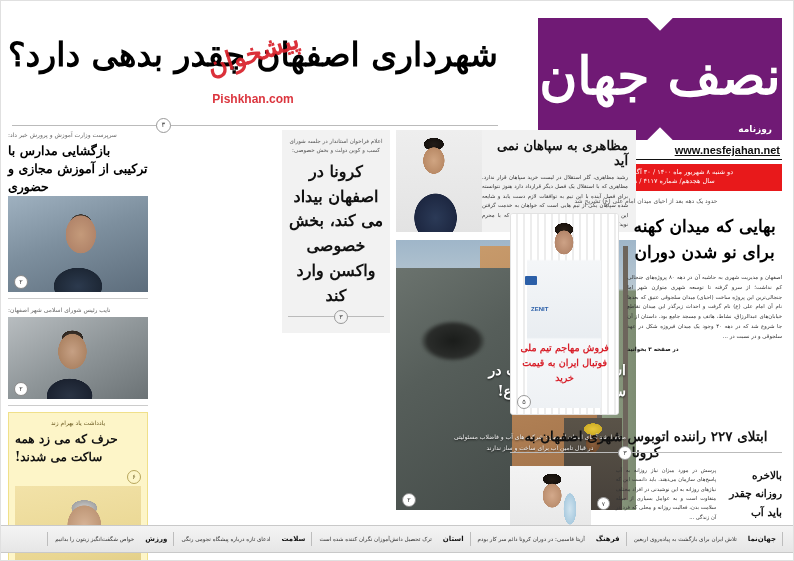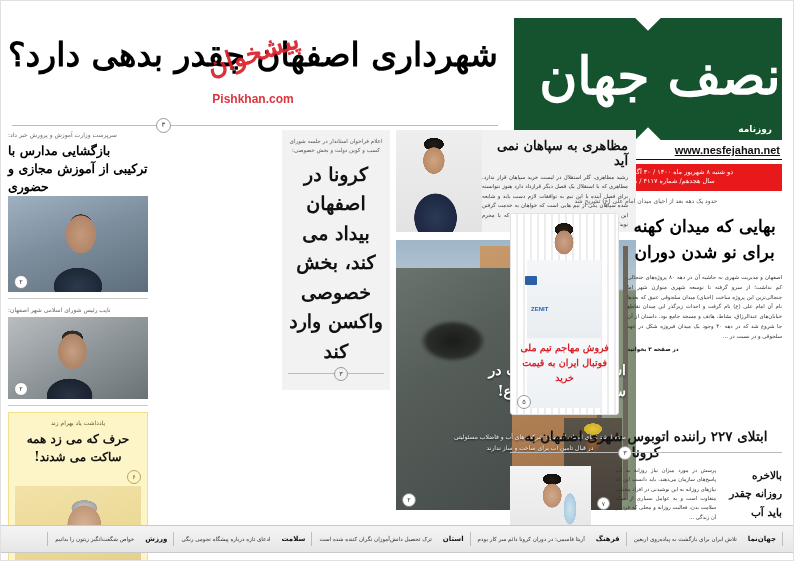--- a/index.html
+++ b/index.html
@@ -13,22 +13,22 @@
   }
   .page{position:relative;width:794px;height:561px;background:#fff;}
 
   
   .masthead{
     position:absolute;top:18px;right:12px;width:272px;height:180px;
   }
   .logo-box{
     position:relative;
     width:244px;height:122px;
-    background:#14532d;
-    display:flex;align-items:center;justify-content:center;padding-left:24px;
+    background:#701a75;
+    display:flex;align-items:center;justify-content:center;
   }
   .logo-notch-t{
     position:absolute;top:-9px;left:50%;transform:translateX(-50%) rotate(45deg);
     width:18px;height:18px;background:#fff;
   }
   .logo-notch-b{
     position:absolute;bottom:-9px;left:50%;transform:translateX(-50%) rotate(45deg);
     width:18px;height:18px;background:#fff;
   }
   .logo-text{
@@ -138,21 +138,21 @@
 
   .yellow-box{
     background:#fdf5c8;
     border:1px solid #f0e08a;
     padding:6px 6px 0 6px;
     position:relative;
   }
   .yb-kicker{font-size:6px;color:#6a5a20;text-align:center;margin-bottom:4px;}
   .yb-title{
     font-family:"DejaVu Serif",serif;font-weight:bold;font-size:12px;
-    color:#111;line-height:1.5;text-align:center;
+    color:#111;line-height:1.5;text-align:left;
   }
   .yb-badge{
     width:12px;height:12px;border-radius:50%;border:1px solid #b8a65c;
     background:#fdf5c8;font-size:6.5px;color:#6a5a20;text-align:center;line-height:12px;
     margin:4px 0 2px 0;
   }
 
   
   .col-center{position:absolute;top:130px;right:158px;width:240px;}
   .sport-card{
@@ -217,21 +217,21 @@
   .bp-cap-sub{
     position:absolute;right:10px;top:192px;width:172px;text-align:center;
     font-size:6px;color:#f2f2f2;line-height:1.8;text-shadow:0 1px 2px rgba(0,0,0,.8);
   }
 
   
   .col-corona{position:absolute;top:130px;right:404px;width:108px;}
   .cor-box{background:#f2f2f2;padding:7px 6px 4px 6px;text-align:center;}
   .cor-kicker{font-size:5.6px;color:#555;line-height:1.6;margin-bottom:5px;}
   .cor-title{
-    font-family:"DejaVu Serif",serif;font-weight:bold;font-size:19px;color:#111;
+    font-family:"DejaVu Serif",serif;font-weight:bold;font-size:16px;color:#111;
     line-height:1.55;
   }
   .cor-rule{position:relative;border-top:1px solid #bbb;margin-top:7px;height:12px;}
   .cor-rule .pn{
     position:absolute;top:-7px;left:46px;width:12px;height:12px;border-radius:50%;
     border:1px solid #999;background:#f2f2f2;font-size:6.5px;color:#444;
     text-align:center;line-height:12px;
   }
 
   

